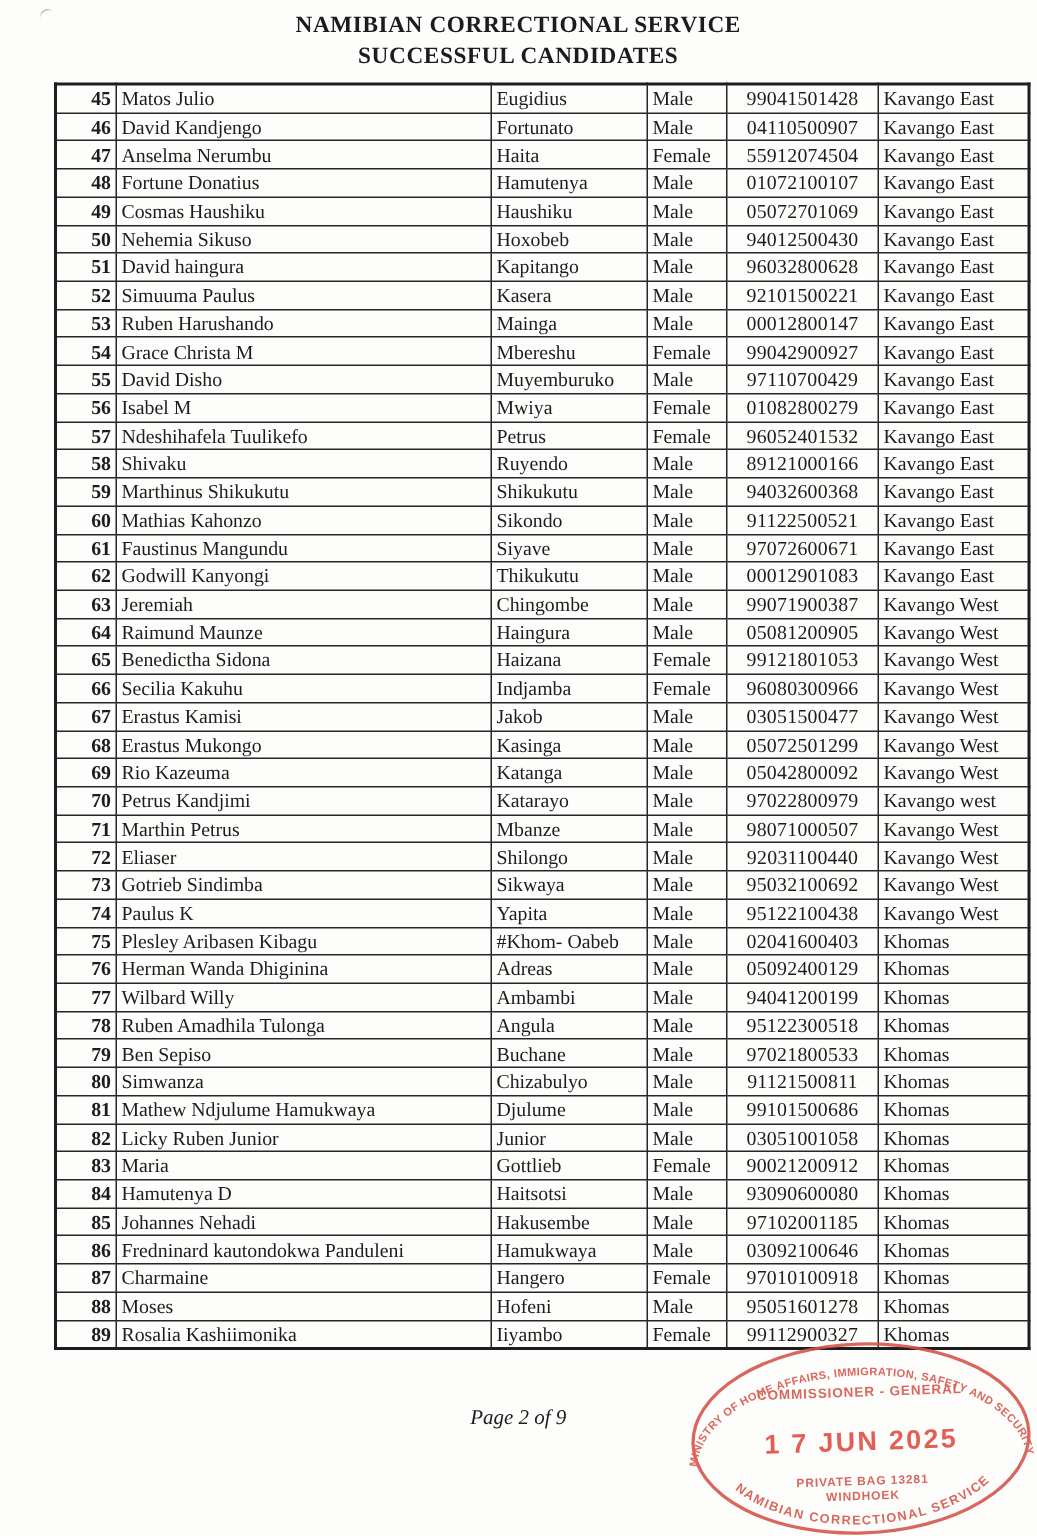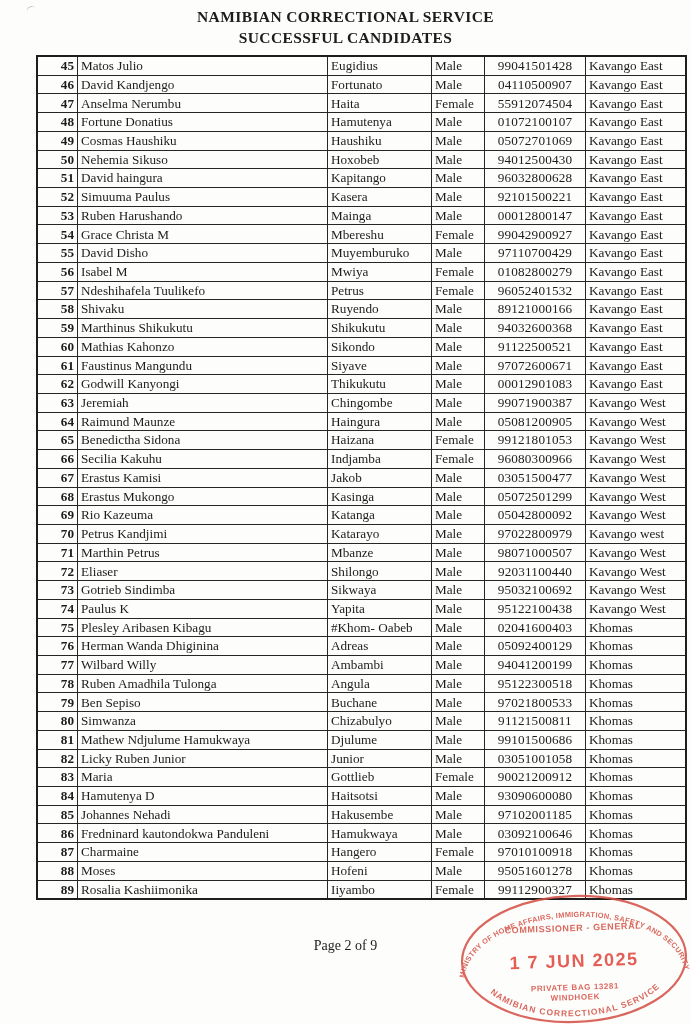--- a/index.html
+++ b/index.html
@@ -29,20 +29,21 @@
   table.cand{border:2px solid #1e1e1e;}
   td.c-num{width:33px;text-align:right;padding-right:4px;font-weight:bold;}
   td.c-name{width:243px;padding-left:5px;}
   td.c-sur{width:97px;padding-left:5px;}
   td.c-gen{width:46px;padding-left:4px;}
   td.c-id{width:94px;padding-left:4px;letter-spacing:.2px;text-align:center;}
   td.c-reg{width:93px;padding-left:6px;}
   .page-footer{
     position:absolute;top:938px;left:0;width:691px;text-align:center;
     font-size:14px;
+    font-style:italic;
   }
   .stamp{
     position:absolute;left:457px;top:891px;width:234px;height:136px;
     opacity:.88;transform:rotate(-2deg);pointer-events:none;
   }
   .stamp svg{display:block;}
 </style>
 </head>
 <body>
 

